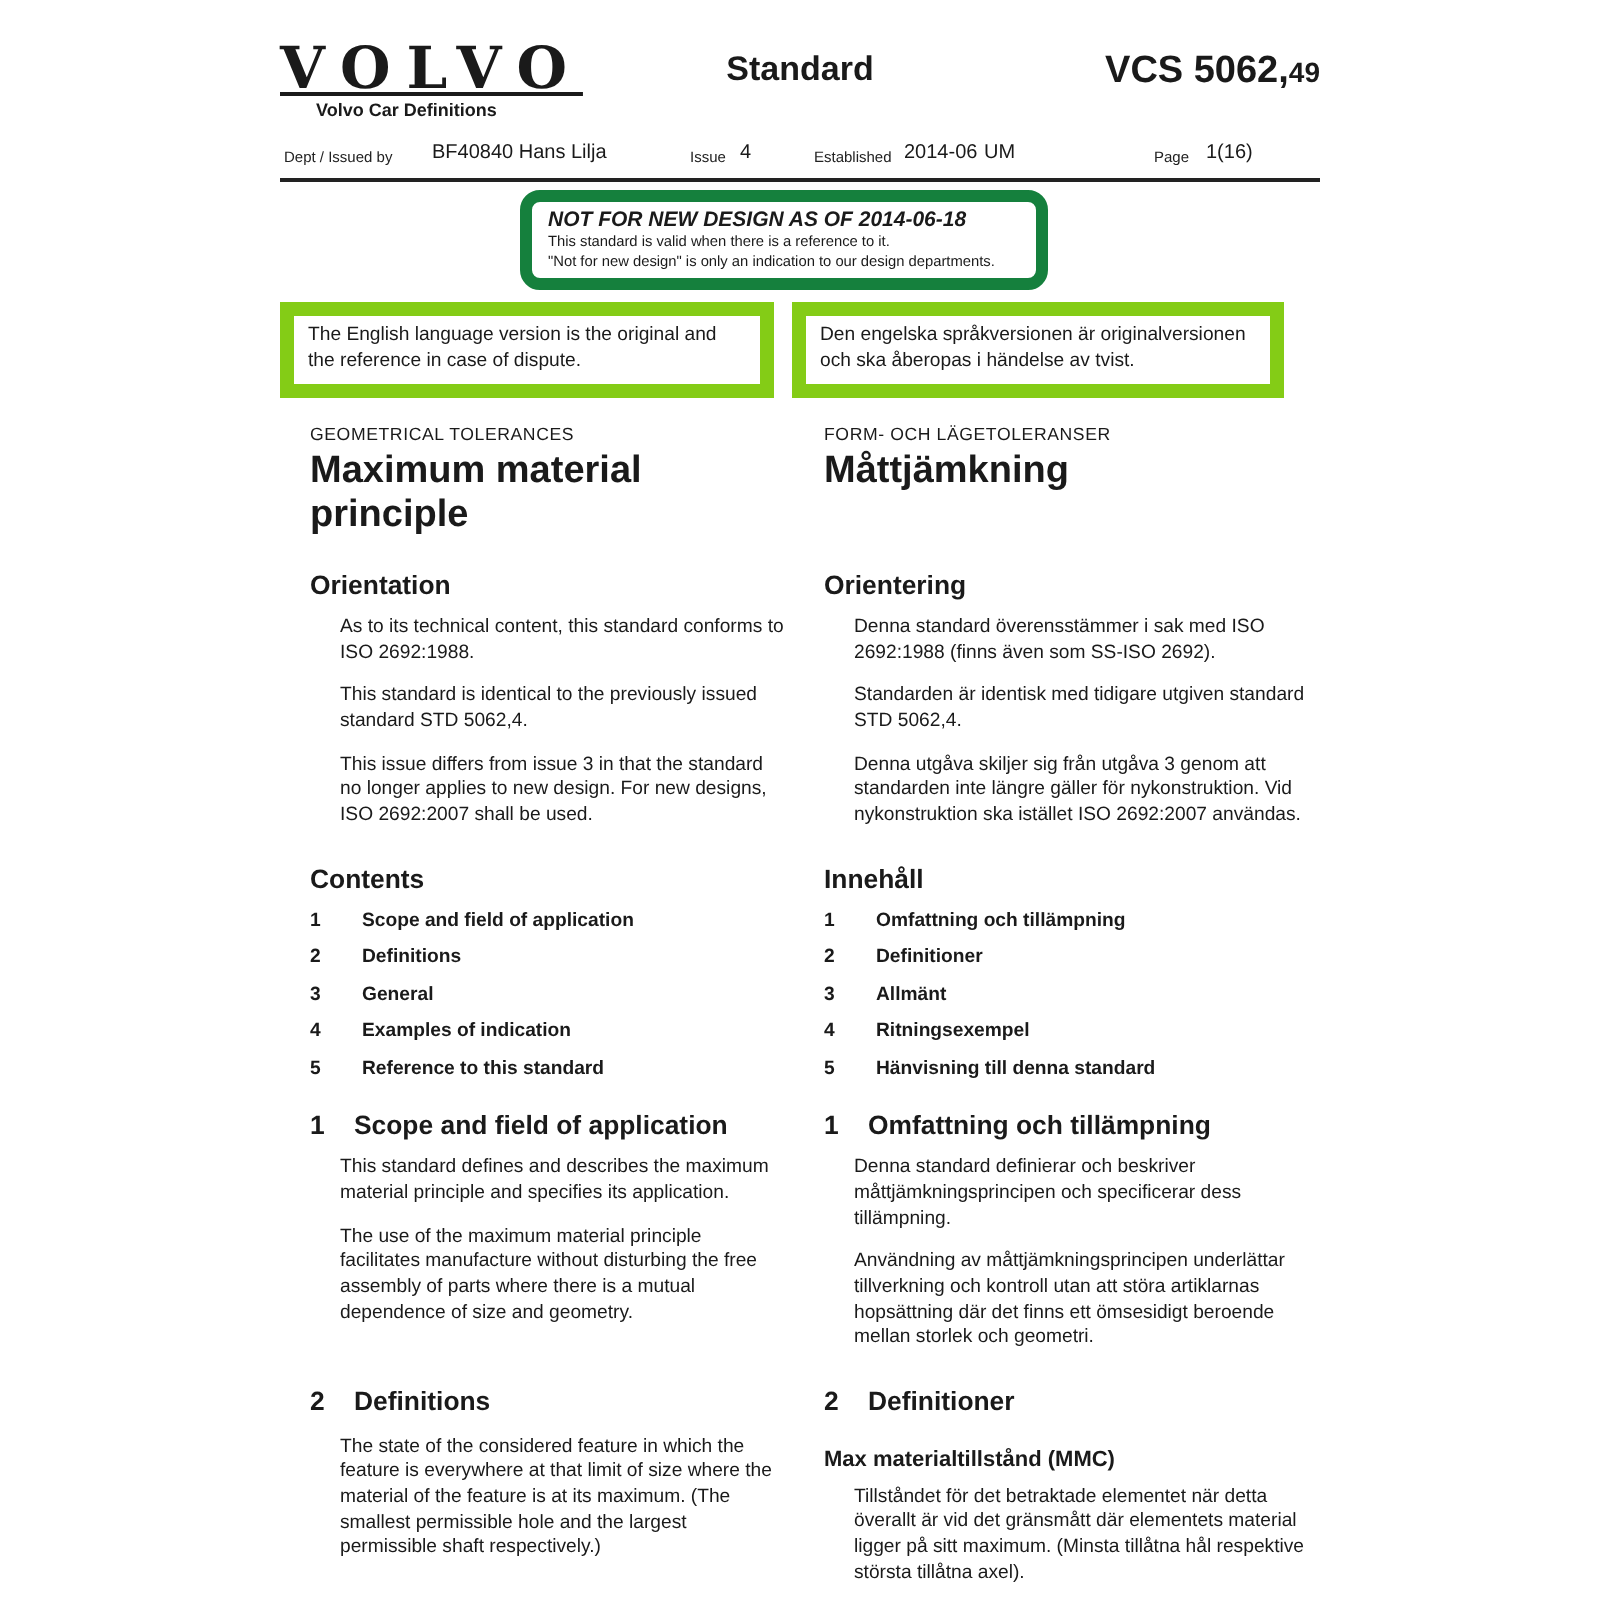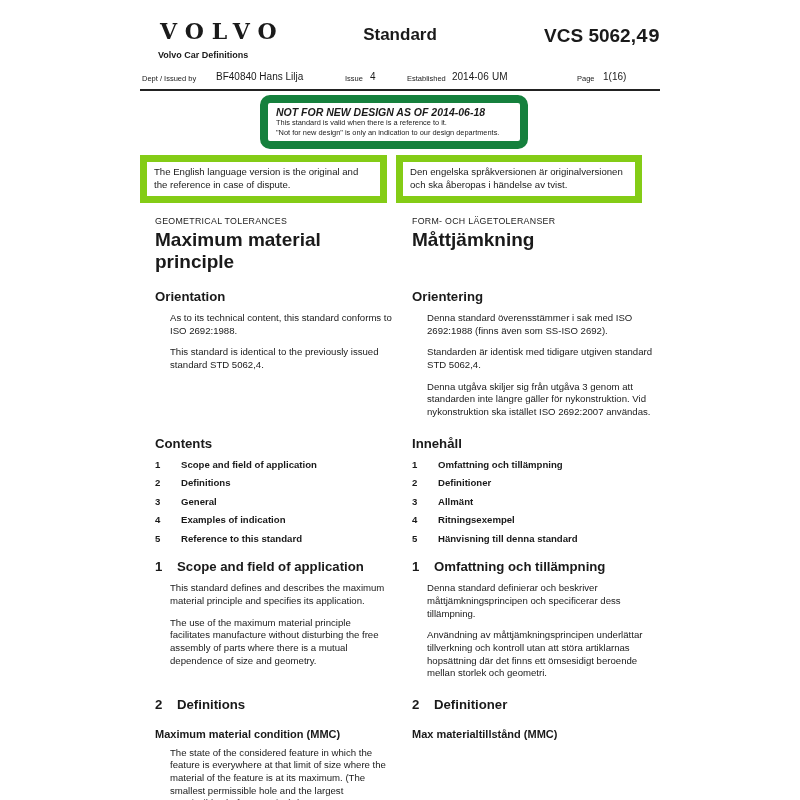--- a/index.html
+++ b/index.html
@@ -14,58 +14,59 @@
   .page {
     position: relative;
     width: 520px;
     margin-left: 140px;
     padding-top: 20px;
   }
 
   
   .hdr-row1 { position: relative; height: 42px; }
   .logo {
-    position: absolute; left: 20px; top: 0;
+    position: absolute; left: 0; top: 0;
     font-family: "DejaVu Serif", serif;
-    font-weight: bold; font-size: 22px; letter-spacing: 8px;
+    font-weight: bold; font-size: 29px; letter-spacing: 8px;
     line-height: 1;
+    text-decoration: underline;
   }
   .company {
     position: absolute; left: 18px; top: 30px;
     font-size: 9px; font-weight: bold;
   }
   .doc-type {
     position: absolute; left: 0; right: 0; top: 5px;
     text-align: center; font-size: 17px; font-weight: bold;
   }
   .doc-code {
     position: absolute; right: 0; top: 5px;
     font-size: 19px; font-weight: bold;
   }
-  .doc-code .suffix { font-size: 20px; font-family: Liberation Mono, monospace; }
+  .doc-code .suffix { font-size: 14px; }
 
   .hdr-row2 { position: relative; height: 18px; margin-top: 7px; }
   .lbl { position: absolute; font-size: 7.5px; color: #222; top: 5px; }
   .val { position: absolute; font-size: 10px; top: 2px; white-space: nowrap; }
   .f-dept-l { left: 2px; }
   .f-dept-v { left: 76px; }
   .f-issue-l { left: 205px; }
   .f-issue-v { left: 230px; }
   .f-est-l { left: 267px; }
   .f-est-v { left: 312px; }
   .f-est-o { left: 352px; }
   .f-page-l { left: 437px; }
   .f-page-v { left: 463px; }
   .hdr-rule { border: none; border-top: 2px solid #222; margin: 2px 0 0 0; }
 
   
   .notice {
     margin: 4px 0 0 120px;
     width: 236px;
-    border: 8px solid #15803d;
+    border: 6px solid #15803d;
     border-radius: 10px;
     padding: 3px 8px 4px 8px;
   }
   .notice-title { font-size: 10.5px; font-weight: bold; font-style: italic; white-space: nowrap; }
   .notice-line { font-size: 7.4px; line-height: 1.3; white-space: nowrap; }
 
   
   .langrow { display: flex; gap: 9px; margin-top: 6px; }
   .langbox {
     border: 7px solid #84cc16;
@@ -144,20 +145,21 @@
     </div>
     <div class="cell titleblock">
       <div class="category">FORM- OCH LÄGETOLERANSER</div>
       <div class="doc-title">Måttjämkning</div>
     </div>
 
     <div class="cell">
       <div class="sec">Orientation</div>
       <p class="para">As to its technical content, this standard conforms to ISO 2692:1988.</p>
       <p class="para">This standard is identical to the previously issued standard STD 5062,4.</p>
+      <p class="para">This issue differs from issue 3 in that the standard no longer applies to new design. For new designs, ISO 2692:2007 shall be used.</p>
     </div>
     <div class="cell">
       <div class="sec">Orientering</div>
       <p class="para">Denna standard överensstämmer i sak med ISO 2692:1988 (finns även som SS-ISO 2692).</p>
       <p class="para">Standarden är identisk med tidigare utgiven standard STD 5062,4.</p>
       <p class="para">Denna utgåva skiljer sig från utgåva 3 genom att standarden inte längre gäller för nykonstruktion. Vid nykonstruktion ska istället ISO 2692:2007 användas.</p>
     </div>
 
     <div class="cell">
       <div class="sec">Contents</div>
@@ -218,25 +220,25 @@
     </div>
 
     <div class="cell sechead">
       <div class="sec"><span class="sec-num">2</span><span>Definitions</span></div>
     </div>
     <div class="cell sechead">
       <div class="sec"><span class="sec-num">2</span><span>Definitioner</span></div>
     </div>
 
     <div class="cell subblock">
-      <div class="sub">Maximum material condition (MMC)</div>
       <p class="para">The state of the considered feature in which the feature is everywhere at that limit of size where the material of the feature is at its maximum. (The smallest permissible hole and the largest permissible shaft respectively.)</p>
     </div>
     <div class="cell subblock">
       <div class="sub">Max materialtillstånd (MMC)</div>
+      <p class="para">Tillståndet för det betraktade elementet när detta överallt är vid det gränsmått där elementets material ligger på sitt maximum. (Minsta tillåtna hål respektive största tillåtna axel).</p>
     </div>
 
     <div class="cell subblock">
       <div class="sub">Maximum material size (MMS)</div>
 
     </div>
     <div class="cell subblock">
       <div class="sub">Max underlättar (MMS)</div>
 
     </div>

